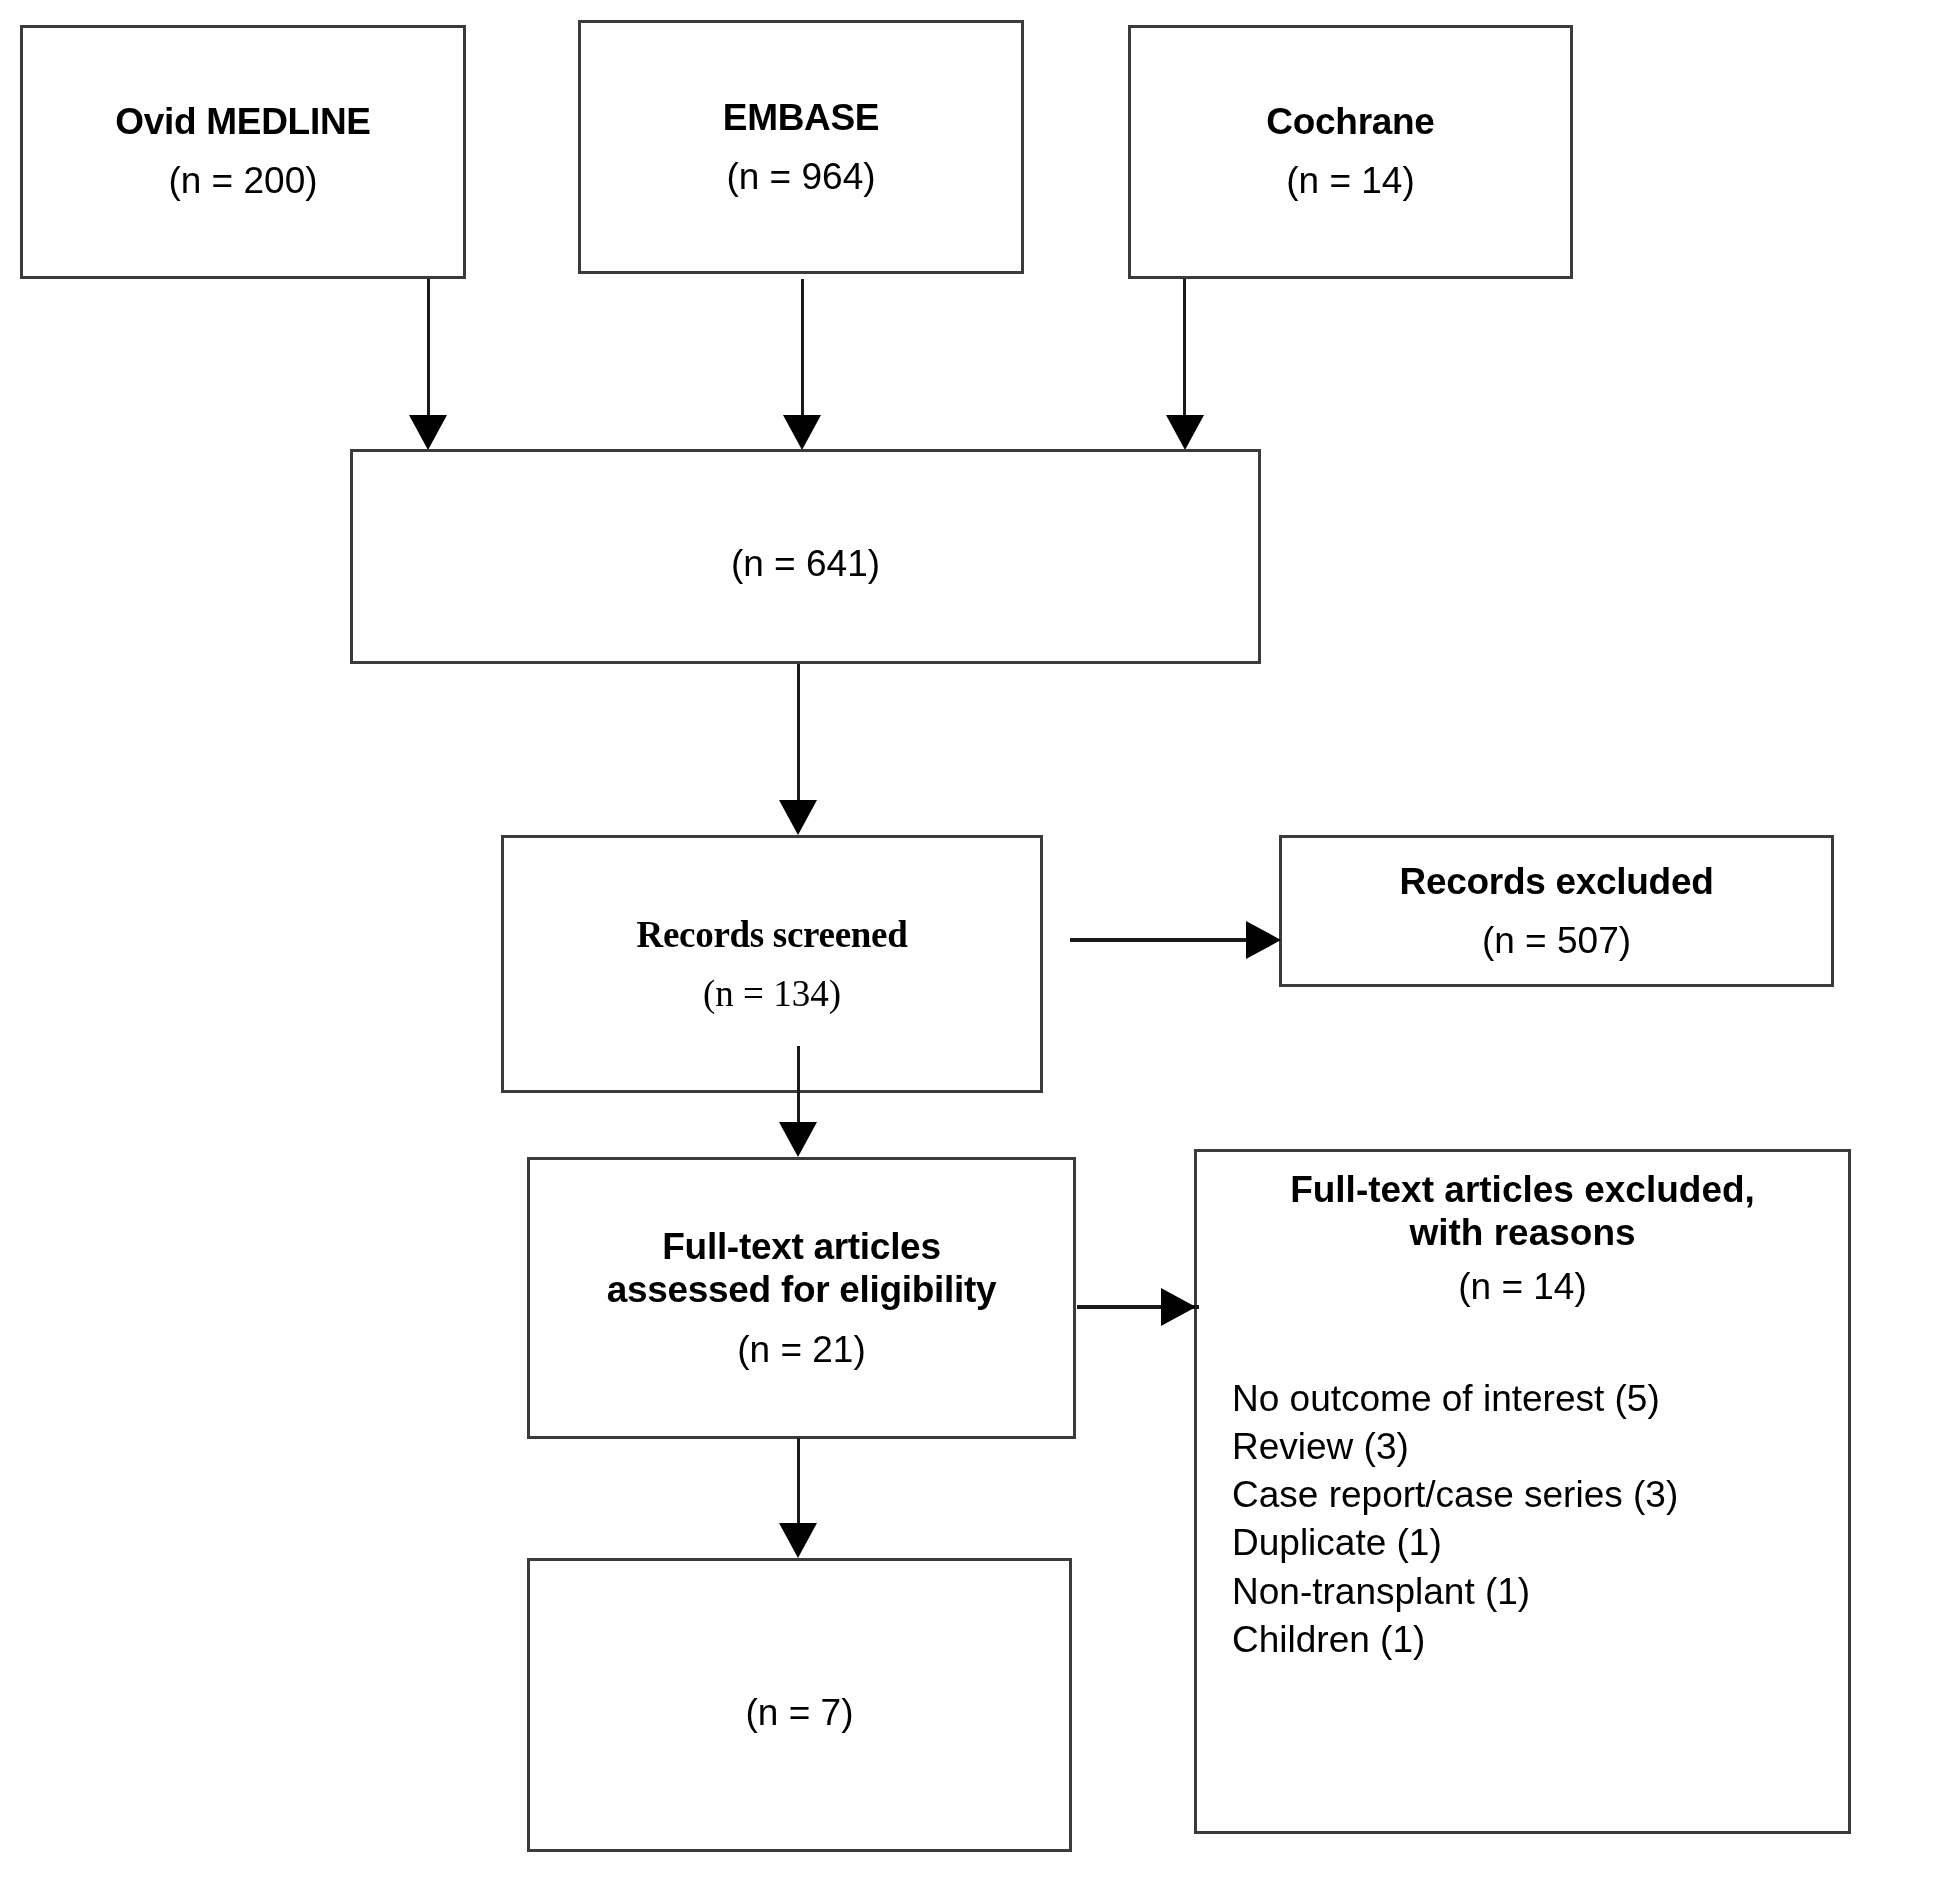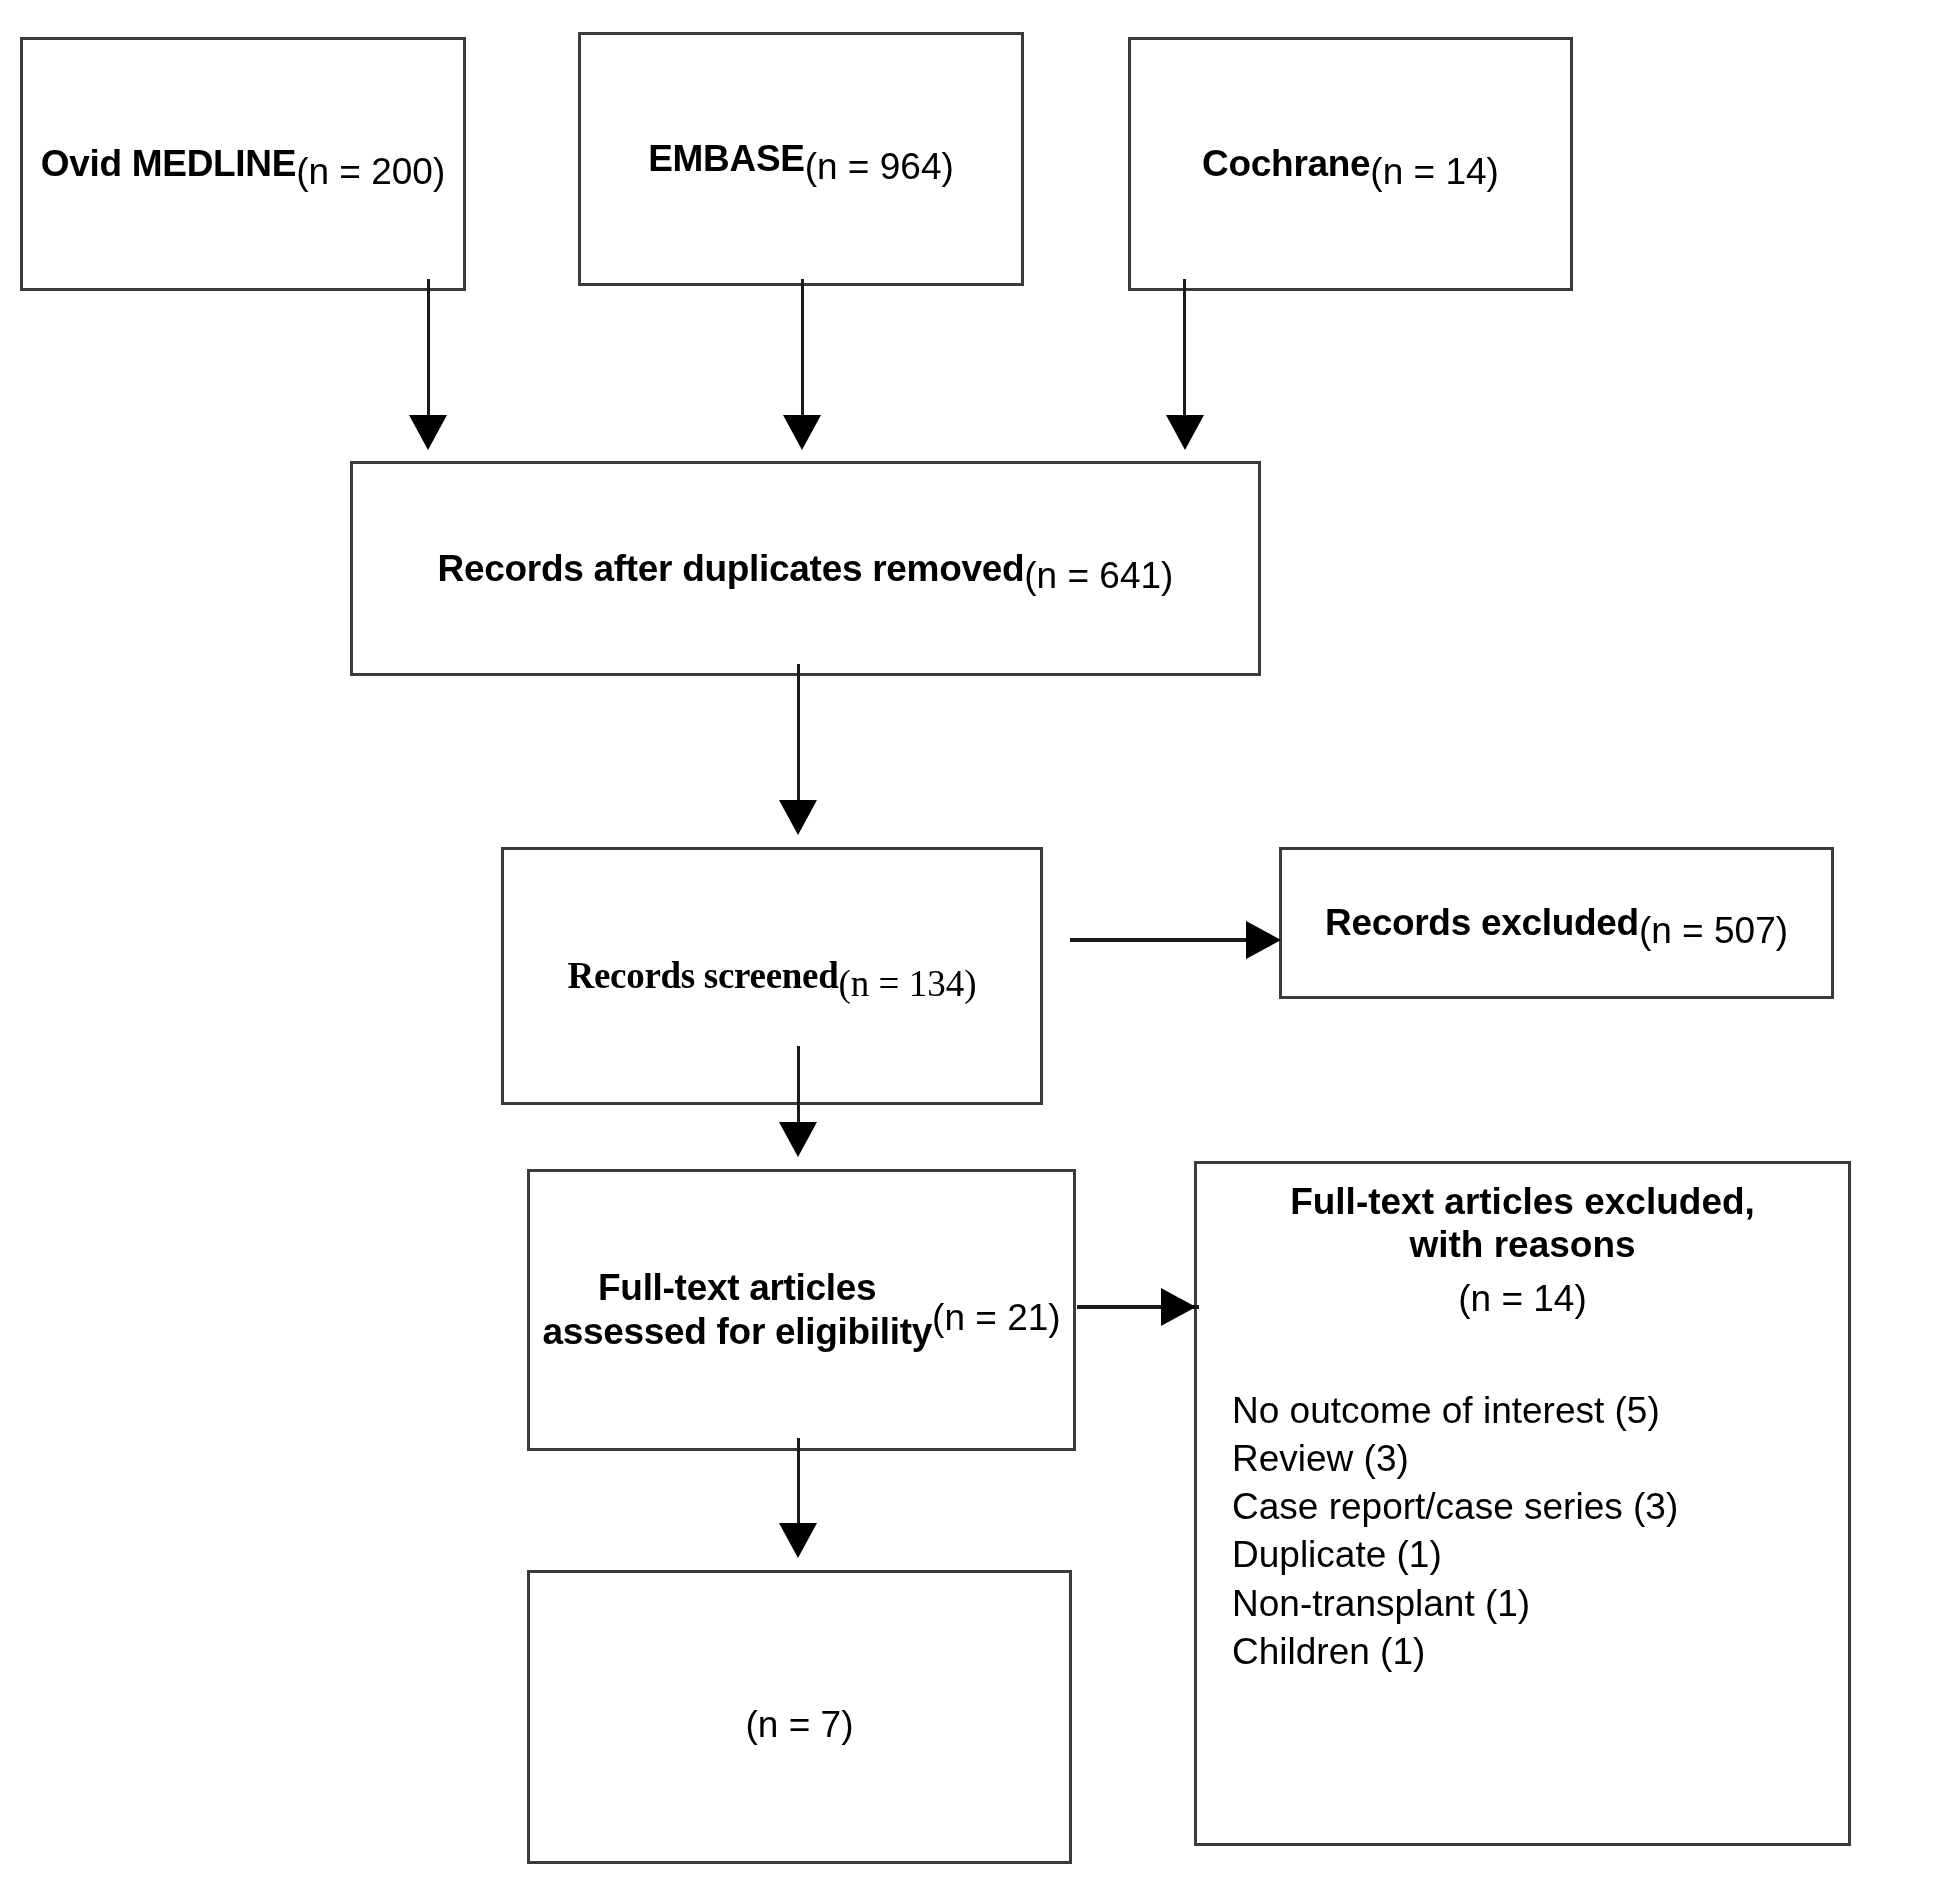--- a/index.html
+++ b/index.html
@@ -10,26 +10,25 @@
     height:1882px;
     background:#ffffff;
     overflow:hidden;
   }
   .box{
     position:absolute;
     box-sizing:border-box;
     border:3px solid #3b3b3b;
     background:#ffffff;
     display:flex;
-    flex-direction:row;
+    flex-direction:column;
     align-items:center;
     justify-content:center;
     text-align:center;
     color:#000000;
-    margin-top:12px;
   }
   .box .ttl{
     font-weight:bold;
     font-size:37px;
     line-height:1.18;
     letter-spacing:-0.3px;
     white-space:pre-line;
   }
   .box .cnt{
     font-weight:normal;
@@ -117,21 +116,20 @@
   <div class="vline" style="left:427px; top:279px; height:138px;"></div>
   <div class="arrow-down" style="left:409px; top:415px;"></div>
 
   <div class="vline" style="left:801px; top:279px; height:138px;"></div>
   <div class="arrow-down" style="left:783px; top:415px;"></div>
 
   <div class="vline" style="left:1183px; top:279px; height:138px;"></div>
   <div class="arrow-down" style="left:1166px; top:415px;"></div>
 
   <div class="box" id="box-duplicates" style="left:350px; top:449px; width:911px; height:215px;">
-    <div class="ttl">Records after duplicates removed</div>
     <div class="cnt">(n = 641)</div>
   </div>
 
   <div class="vline" style="left:797px; top:664px; height:138px;"></div>
   <div class="arrow-down" style="left:779px; top:800px;"></div>
 
   <div class="box" id="box-screened" style="left:501px; top:835px; width:542px; height:258px;font-family:Liberation Serif, serif;">
     <div class="ttl">Records screened</div>
     <div class="cnt">(n = 134)</div>
   </div>

